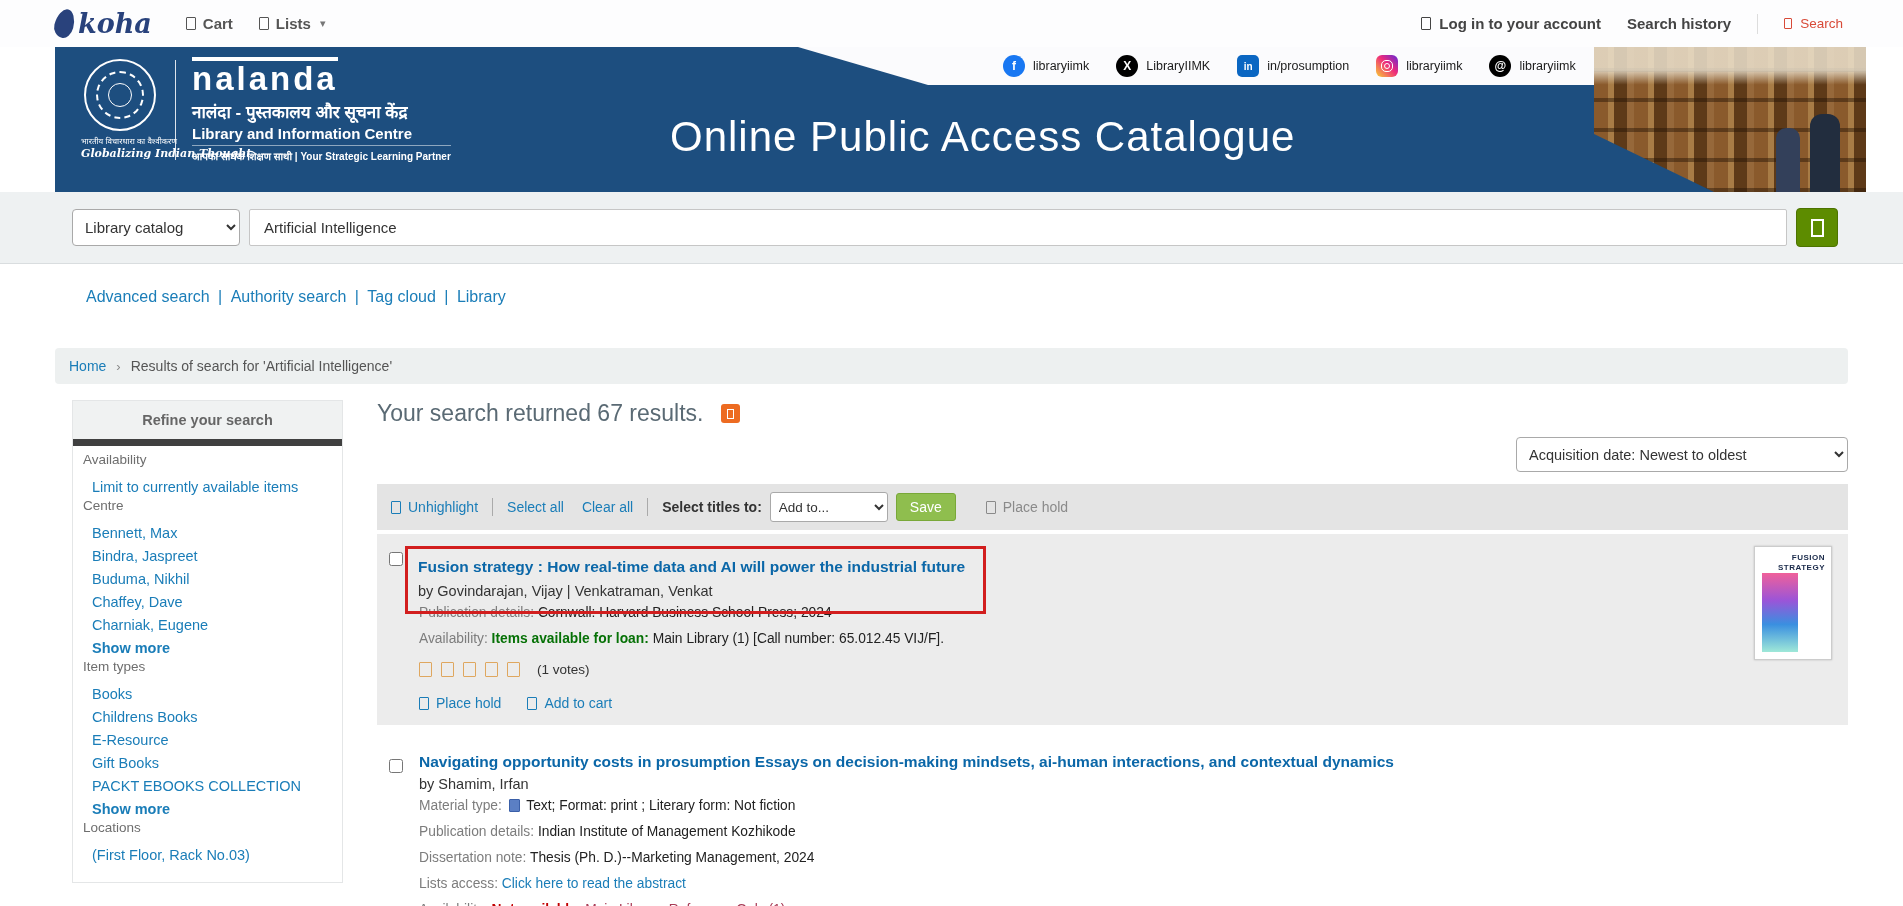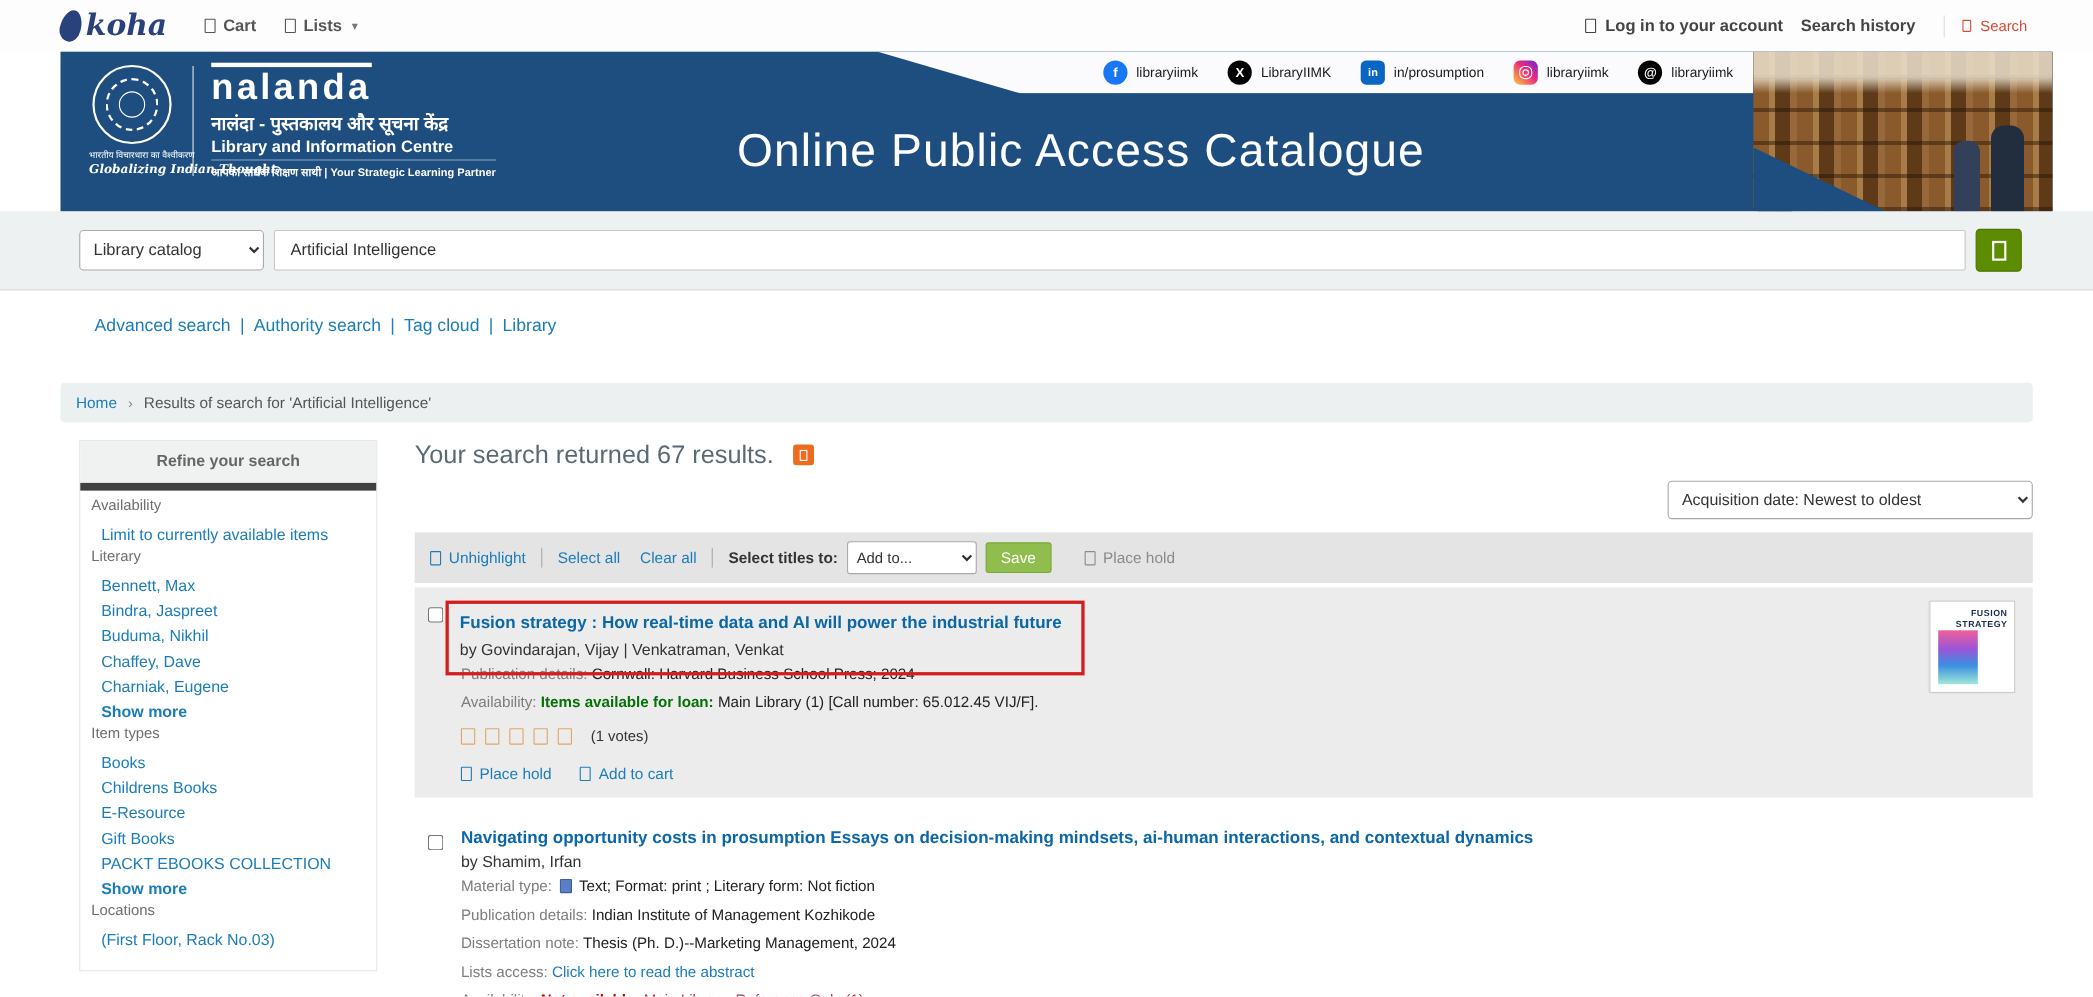--- a/index.html
+++ b/index.html
@@ -12,21 +12,21 @@
   .tofu { display: inline-block; width: 10px; height: 13px; border: 1.5px solid currentColor; border-radius: 1px; vertical-align: -2px; }
 
   
   .topbar { height: 47px; display: flex; align-items: center; padding: 0 60px 0 55px; background: #fdfdfe; }
   .brand { display: flex; align-items: center; gap: 4px; margin-right: 34px; }
   .brand .swoosh { width: 19px; height: 29px; background: #29427c; border-radius: 52% 48% 46% 54% / 62% 58% 42% 38%; transform: rotate(14deg); }
   .brand .brand-text { font-family: "DejaVu Serif", serif; font-style: italic; font-weight: 700; font-size: 27px; color: #29427c; }
   .topbar .tb-item { color: #555; font-weight: 700; font-size: 15px; margin-right: 26px; display: inline-flex; align-items: center; gap: 7px; }
   .topbar .caret { font-size: 11px; color: #777; margin-left: 2px; }
   .topbar .spacer { flex: 1; }
-  .topbar .tb-right { color: #444; font-weight: 700; font-size: 15px; margin-left: 16px; display: inline-flex; align-items: center; gap: 8px; }
+  .topbar .tb-right { color: #444; font-weight: 700; font-size: 15px; margin-left: 26px; display: inline-flex; align-items: center; gap: 8px; }
   .topbar .divider { width: 1px; height: 20px; background: #ddd; margin-left: 26px; }
   .topbar .clear-link { color: #d84a38; font-weight: 400; font-size: 13.5px; }
 
   
   .banner { position: relative; height: 145px; margin: 0 37px 0 55px; background: #1d4e7f; overflow: hidden; }
   .banner-left { position: absolute; left: 26px; top: 10px; display: flex; align-items: center; gap: 16px; color: #fff; }
   .emblem { width: 78px; text-align: center; }
   .emblem-circle { width: 72px; height: 72px; margin: 0 auto; border: 2px solid #fff; border-radius: 50%; position: relative; }
   .emblem-inner { position: absolute; inset: 10px; border: 2px dashed #fff; border-radius: 50%; }
   .emblem-core { position: absolute; inset: 22px; border: 1px solid #fff; border-radius: 50%; }
@@ -124,21 +124,21 @@
   .pub-under { margin-top: -9px; position: relative; z-index: 1; }
   .avail-green { color: #067106; font-weight: 700; }
   .avail-red { color: #c00000; font-weight: 700; }
   .unavail-val { color: #a73a55; }
   .stars-row { margin-top: 16px; display: flex; align-items: center; gap: 9px; }
   .star-box { width: 13px; height: 15px; border: 1.5px solid #dfa75f; border-radius: 1px; }
   .votes { color: #333; font-size: 13.5px; margin-left: 8px; }
   .item-actions { margin-top: 18px; display: flex; gap: 26px; }
   .item-actions a { color: #1a7db8; font-size: 14px; display: inline-flex; align-items: center; gap: 7px; }
 
-  .cover { width: 78px; height: 84px; background: #fff; border: 1px solid #ccc; position: relative; justify-self: end; box-shadow: 0 0 2px rgba(0,0,0,.2); }
+  .cover { width: 78px; height: 114px; background: #fff; border: 1px solid #ccc; position: relative; justify-self: end; box-shadow: 0 0 2px rgba(0,0,0,.2); }
   .cover-stripe { position: absolute; left: 7px; top: 26px; bottom: 7px; width: 36px;
     background: linear-gradient(180deg, #f0609a 0%, #9a55d8 35%, #3a8fe0 65%, #9fe8d8 100%); }
   .cover-text { position: absolute; top: 6px; right: 6px; text-align: right; font-size: 8px; font-weight: 700; color: #1a2a4a; letter-spacing: .5px; line-height: 1.3; }
 
   .mat-icon { display: inline-block; width: 11px; height: 13px; background: #5b7fc4; border: 1px solid #3a5fa8; border-radius: 1px; vertical-align: -2px; margin: 0 3px; }
   .online-link { color: #1a7db8; }
   .w-title { white-space: normal; }
 </style>
 </head>
 <body>
@@ -248,21 +248,21 @@
 </div>
 
 <div class="main">
 
   <div class="sidebar">
     <div class="sidebar-title">Refine your search</div>
     <div class="sidebar-body">
       <div class="facet-heading">Availability</div>
       <a class="facet-link">Limit to currently available items</a>
 
-      <div class="facet-heading">Literary</div>
+      <div class="facet-heading">Centre</div>
       <a class="facet-link">Bennett, Max</a>
       <a class="facet-link">Bindra, Jaspreet</a>
       <a class="facet-link">Buduma, Nikhil</a>
       <a class="facet-link">Chaffey, Dave</a>
       <a class="facet-link">Charniak, Eugene</a>
       <a class="facet-link facet-more">Show more</a>
 
       <div class="facet-heading">Item types</div>
       <a class="facet-link">Books</a>
       <a class="facet-link">Childrens Books</a>

